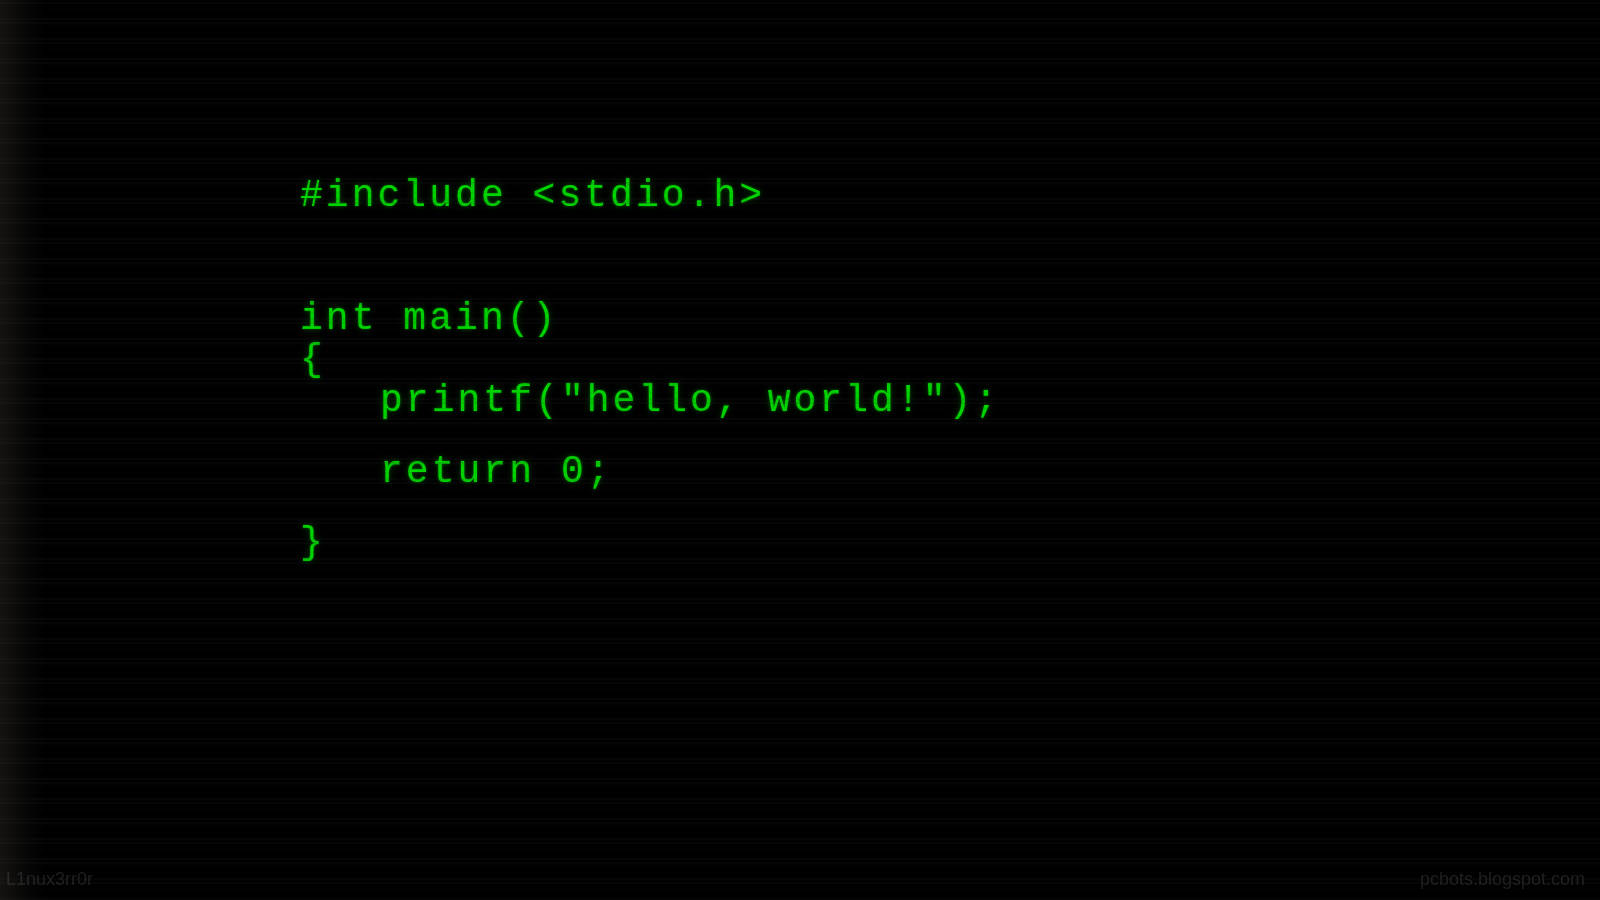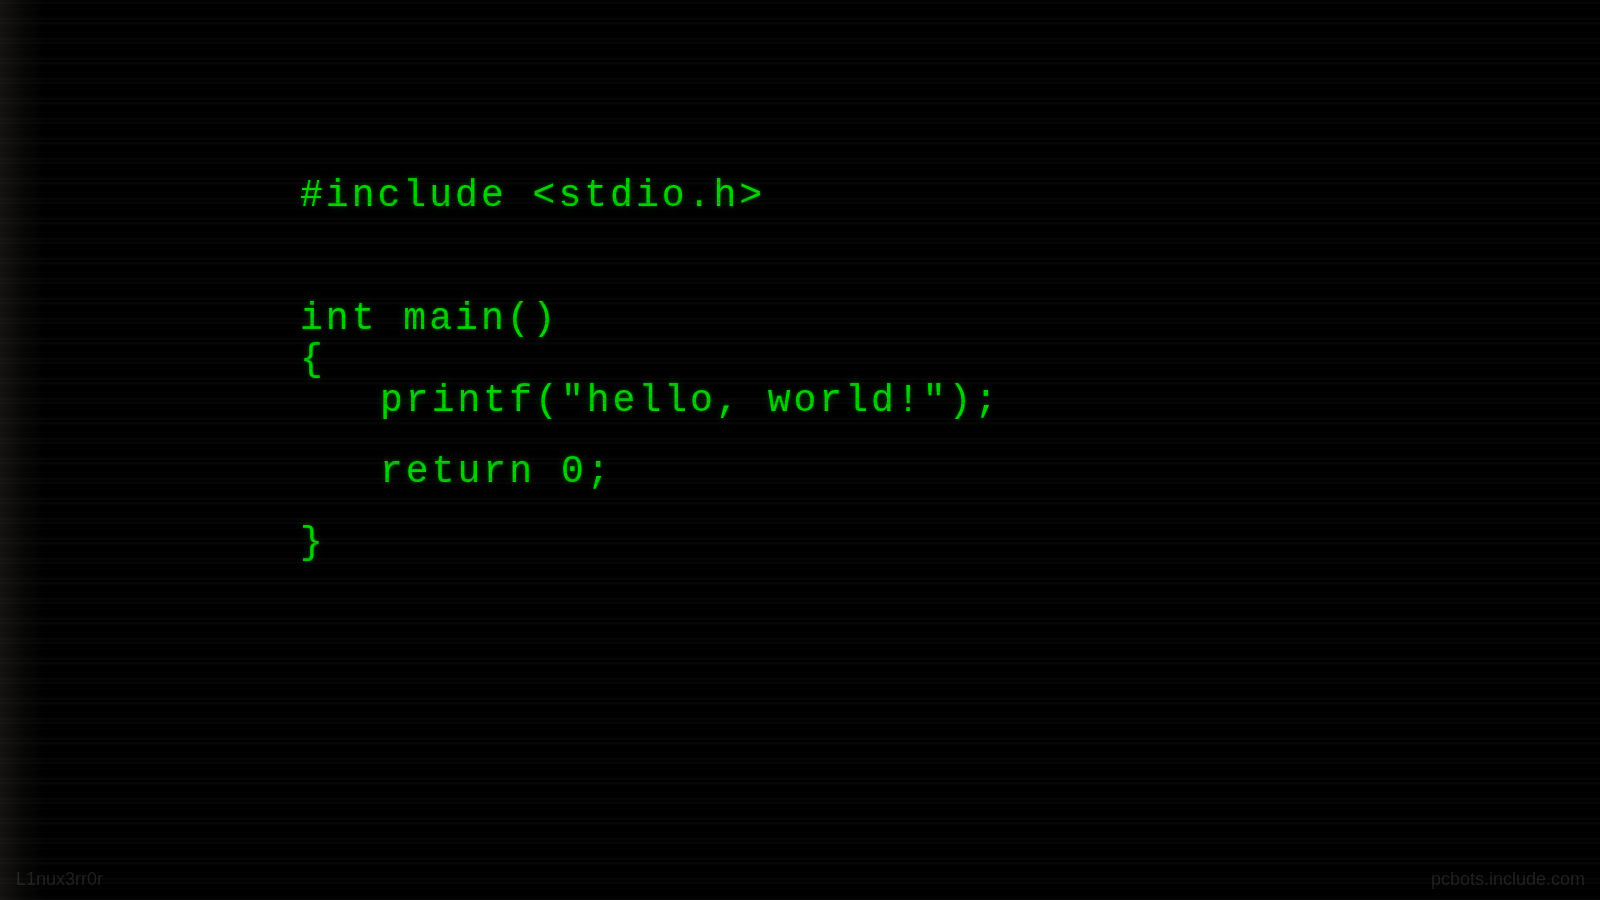--- a/index.html
+++ b/index.html
@@ -101,21 +101,21 @@
       height: 30px;
     }
 
     .indent {
       padding-left: 80px;
     }
 
     .watermark-left {
       position: absolute;
       bottom: 10px;
-      left: 16px;
+      left: 6px;
       color: rgba(120, 120, 120, 0.25);
       font-size: 18px;
       font-family: Arial, sans-serif;
       z-index: 5;
     }
 
     .watermark-right {
       position: absolute;
       bottom: 10px;
       right: 15px;
@@ -136,13 +136,13 @@
   <div class="code-line">int main()</div>
   <div class="code-line">{</div>
   <div class="code-line indent">printf("hello, world!");</div>
   <div class="small-gap"></div>
   <div class="code-line indent">return 0;</div>
   <div class="small-gap"></div>
   <div class="code-line">}</div>
 </div>
 
 <div class="watermark-left">L1nux3rr0r</div>
-<div class="watermark-right">pcbots.include.com</div>
+<div class="watermark-right">pcbots.blogspot.com</div>
 
 </body></html>

